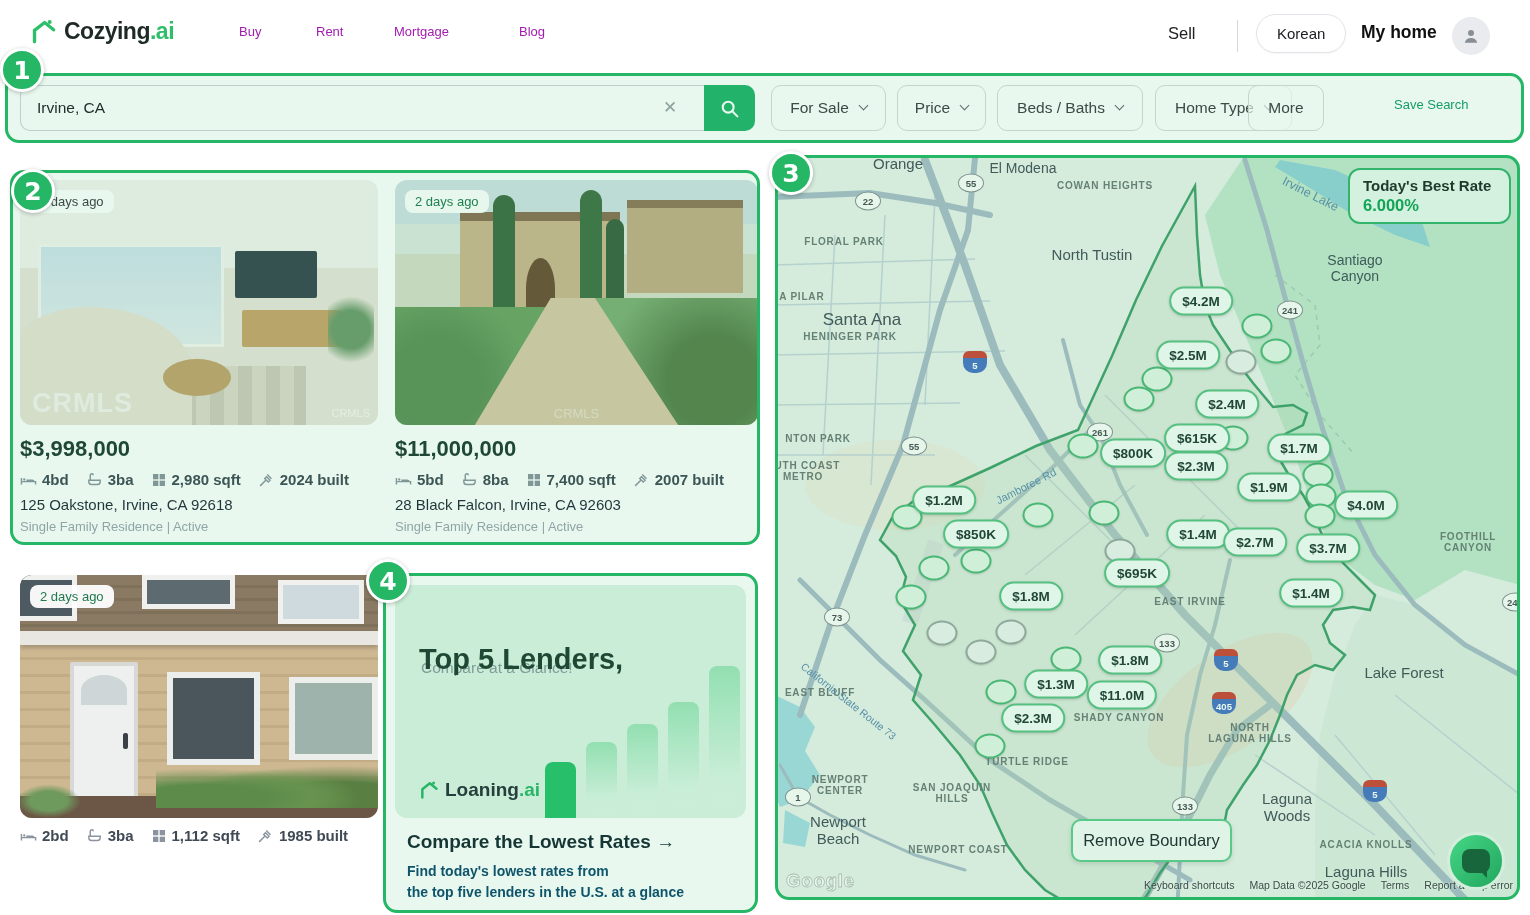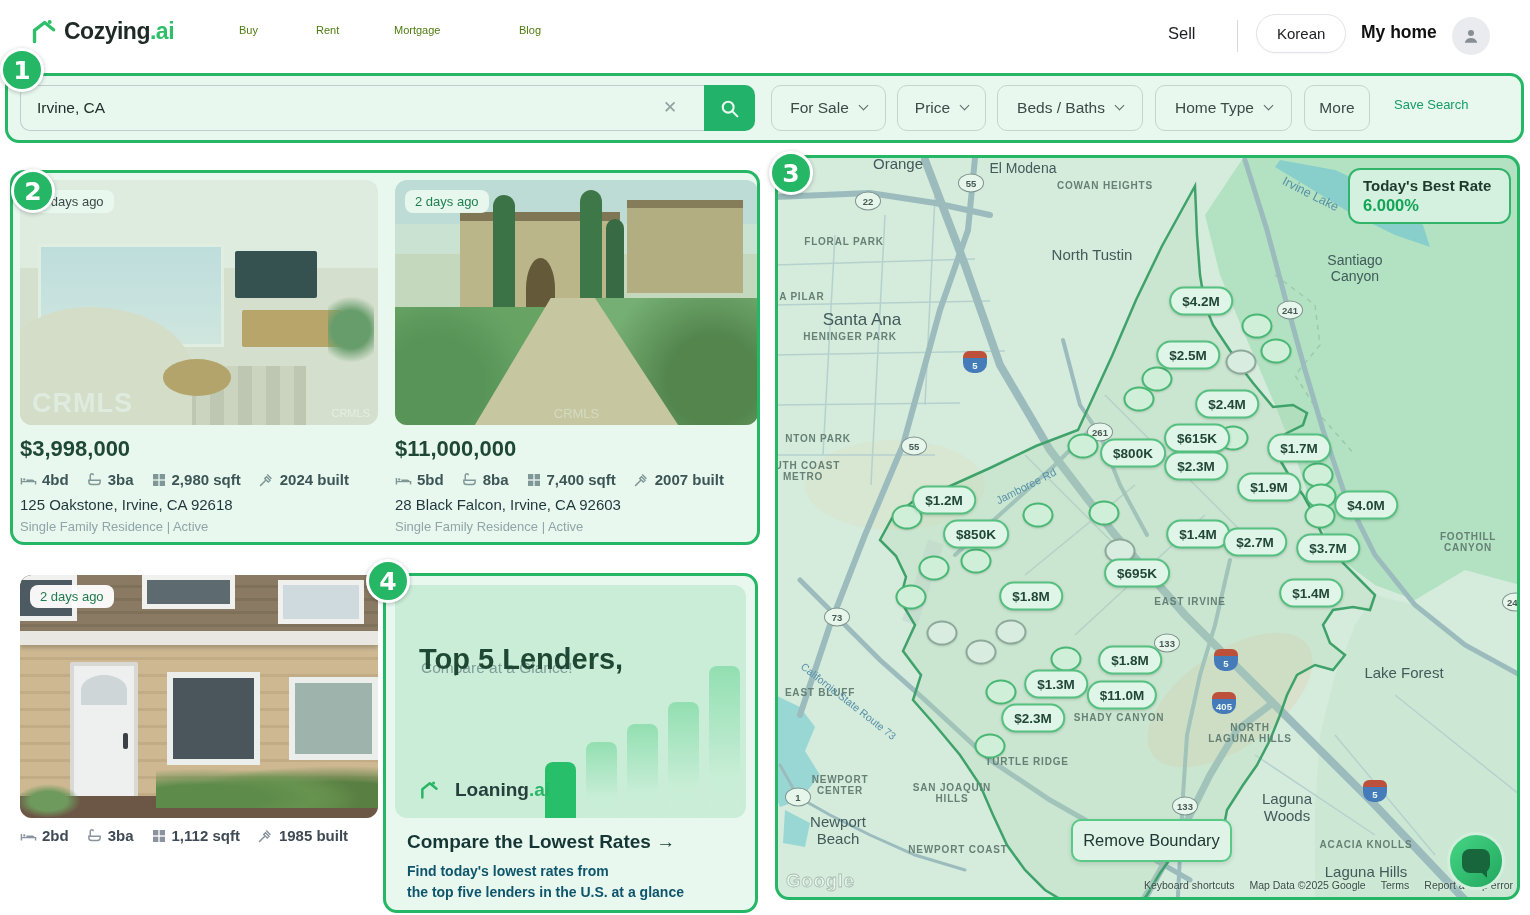--- a/index.html
+++ b/index.html
@@ -5,21 +5,21 @@
   * { margin:0; padding:0; box-sizing:border-box; }
   html,body { width:1530px; height:915px; overflow:hidden; }
   body { font-family:"Liberation Sans", sans-serif; background:#fff; }
   .stage { position:relative; width:1530px; height:915px; background:#fff; overflow:hidden; }
 
   
   .header { position:absolute; left:0; top:0; width:1530px; height:71px; background:#fff; }
   .logo { position:absolute; left:30px; top:18px; display:flex; align-items:center; gap:7px; }
   .logo-text { font-size:23px; font-weight:bold; color:#1f2a26; letter-spacing:-0.5px; }
   .logo-text .ai { color:#2fbe69; }
-  .nav-item { position:absolute; top:24px; font-size:11px; color:#4d7c0f; cursor:pointer; }
+  .nav-item { position:absolute; top:24px; font-size:13px; color:#a21caf; cursor:pointer; }
   .hdr-right { font-size:16.5px; color:#202124; }
   .hdr-divider { position:absolute; left:1237px; top:20px; width:1px; height:32px; background:#d5d8dc; }
   .pill-btn { position:absolute; left:1256px; top:14px; padding:10px 20px; border:1px solid #e1e4e8; border-radius:22px; font-size:15px; color:#202124; background:#fff; box-shadow:0 1px 2px rgba(0,0,0,0.04); }
   .myhome { position:absolute; left:1361px; top:22px; font-size:17.5px; font-weight:bold; color:#111; }
   .avatar { position:absolute; left:1452px; top:17px; width:38px; height:38px; border-radius:50%; background:#e9ebee; display:flex; align-items:center; justify-content:center; }
 
   
   .search-input { position:absolute; left:20px; top:85px; width:685px; height:46px; border:1px solid #ccd2d8; border-radius:10px 0 0 10px; border-right:none; padding:0 40px 0 16px; font-size:15.5px; color:#202124; background:transparent; font-family:"Liberation Sans",sans-serif; outline:none; }
   .clear-x { position:absolute; left:658px; top:96px; width:24px; height:24px; color:#9aa0a6; font-size:17px; text-align:center; line-height:24px; cursor:pointer; }
   .search-btn { position:absolute; left:704px; top:85px; width:51px; height:46px; background:#23b26b; border:none; border-radius:0 10px 10px 0; cursor:pointer; display:flex; align-items:center; justify-content:center; }
@@ -47,21 +47,21 @@
   .ph { position:absolute; }
 
   
   .promo { position:absolute; left:383px; top:573px; width:375px; height:340px; background:#fff; border-radius:16px; }
   .promo-panel { position:absolute; left:12px; top:12px; width:351px; height:233px; background:#ddf3e5; border-radius:12px; overflow:hidden; }
   .promo-eyebrow { position:absolute; left:26px; top:34px; font-size:15.5px; color:#8a9aa0;margin-top:40px; }
   .promo-t1 { position:absolute; left:24px; top:58px; font-size:29px; font-weight:bold; color:#1d3b2f; }
   .promo-t2 { position:absolute; left:24px; top:95px; font-size:29px; font-weight:bold; color:#27b36a; }
   .bar { position:absolute; bottom:0; width:31px; border-radius:8px 8px 0 0; background:linear-gradient(180deg,#9fe4bb,#dcf4e5 75%,rgba(220,244,229,0.15)); }
   .bar.solid { background:#27c06a; }
-  .loaning { position:absolute; left:24px; top:194px; display:flex; align-items:center; gap:16px; }
+  .loaning { position:absolute; left:24px; top:194px; display:flex; align-items:center; gap:6px; }
   .loaning-text { font-size:19px; font-weight:bold; color:#263238; }
   .loaning-text .ai { color:#29b667; }
   .promo-cta { position:absolute; left:24px; top:258px; font-size:19px; font-weight:bold; color:#13282f; }
   .promo-desc { position:absolute; left:24px; font-size:14px; font-weight:bold; color:#0c4a6e; }
 
   
   .map { position:absolute; left:775px; top:155px; width:745px; height:745px; background:#e9f1ea; border-radius:14px; overflow:hidden; }
   .maplayer { position:absolute; left:0; top:0; }
   .place { position:absolute; transform:translate(-50%,-50%); white-space:pre-line; text-align:center; color:#44505a; pointer-events:none; }
   .p-lg { font-size:15px; }
@@ -134,21 +134,21 @@
       <span class="chev"></span>
     </div>
   <div class="filter-btn" style="left:997px; width:146px">
       <span>Beds / Baths</span>
       <span class="chev"></span>
     </div>
   <div class="filter-btn" style="left:1155px; width:137px">
       <span>Home Type</span>
       <span class="chev"></span>
     </div>
-  <div class="filter-btn" style="left:1304px; width:66px">
+  <div class="filter-btn" style="left:1248px; width:76px">
       <span>More</span>
     </div>
   <div class="save-search">Save Search</div>
 
   <div class="card" style="left:20px; top:180px; width:358px">
     <div class="card-photo" style="height:245px; background:linear-gradient(180deg,#f3f2ef 0 36%,#e9e4da 36% 100%)">
       <div class="ph" style="left:5%;top:26%;width:52%;height:42%;background:linear-gradient(180deg,#cfe2ea,#e3ebee);border:3px solid #f5f4f1"></div>
       <div class="ph" style="right:17%;top:29%;width:23%;height:19%;background:#37474f;border-radius:2px"></div>
       <div class="ph" style="right:10%;top:53%;width:28%;height:15%;background:#c9a36a;border-radius:2px"></div>
       <div class="ph" style="right:1%;top:44%;width:13%;height:34%;background:radial-gradient(circle,#6f9a6d 40%,transparent 70%)"></div>

